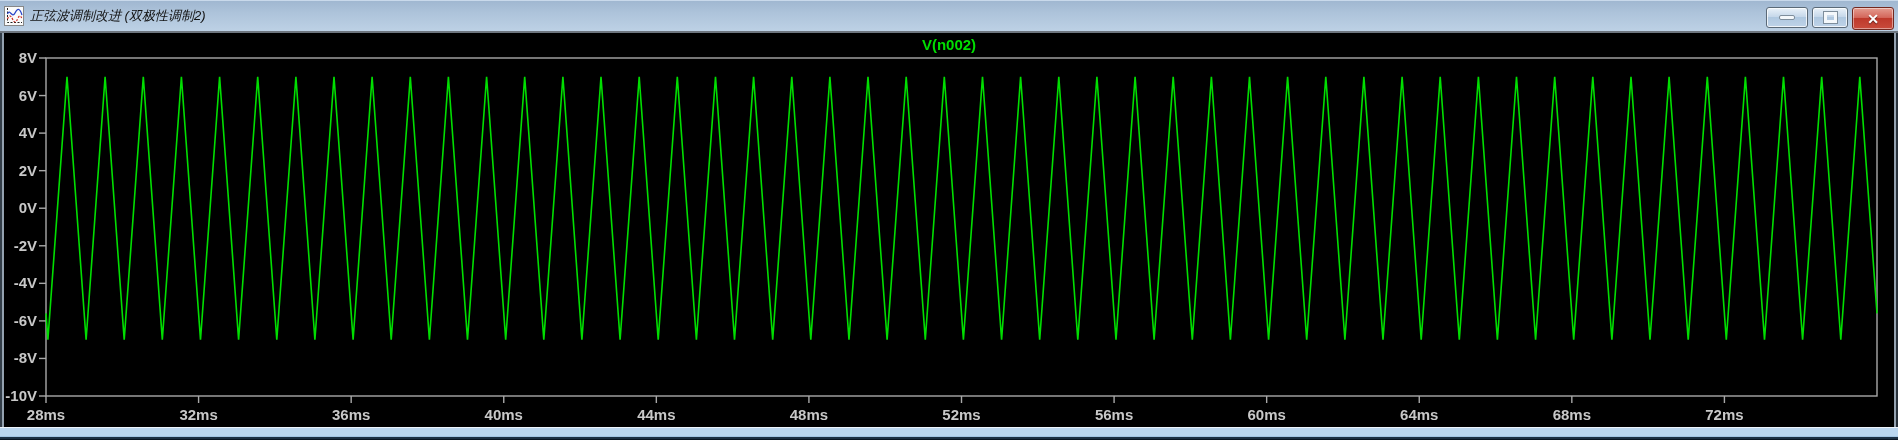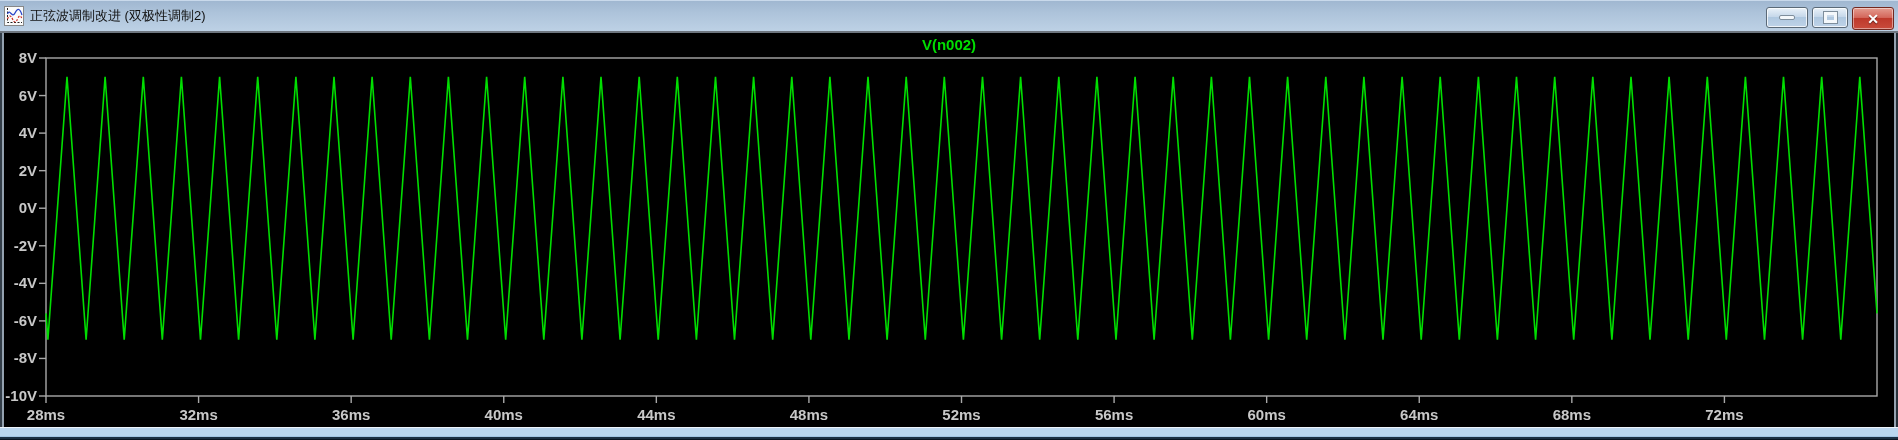--- a/index.html
+++ b/index.html
@@ -10,21 +10,21 @@
   }
   
   .titlebar{
     position:absolute;top:0;left:0;right:0;height:31px;
     background:linear-gradient(180deg,#9FB6D0 0%,#ADC3DA 40%,#BDD1E5 100%);
     box-shadow:inset 0 1px 0 #C9D9EB;
     display:flex;align-items:center;padding-left:4px;
   }
   .tb-sep{position:absolute;top:31px;left:0;right:0;height:2px;background:#6F7780;}
   .app-icon{width:20px;height:20px;margin-right:6px;flex:0 0 auto;display:block;}
-  .title-text{font-size:13px;color:#111;white-space:nowrap;line-height:31px;}
+  .title-text{font-size:13px;color:#111;white-space:nowrap;line-height:31px;font-style:italic;}
   .controls{position:absolute;top:7px;right:4px;display:flex;align-items:flex-start;gap:4px;}
   .btn{
     height:21px;border:1px solid #5B6A78;border-radius:3px;
     background:linear-gradient(180deg,#EAF2F9 0%,#C6D8EA 45%,#AFC8E0 50%,#BFD3E8 100%);
     box-shadow:inset 0 0 0 1px rgba(255,255,255,.75);
     display:flex;align-items:center;justify-content:center;cursor:default;
   }
   .btn.min{width:42px;}
   .btn.max{width:36px;}
   .btn.close{

